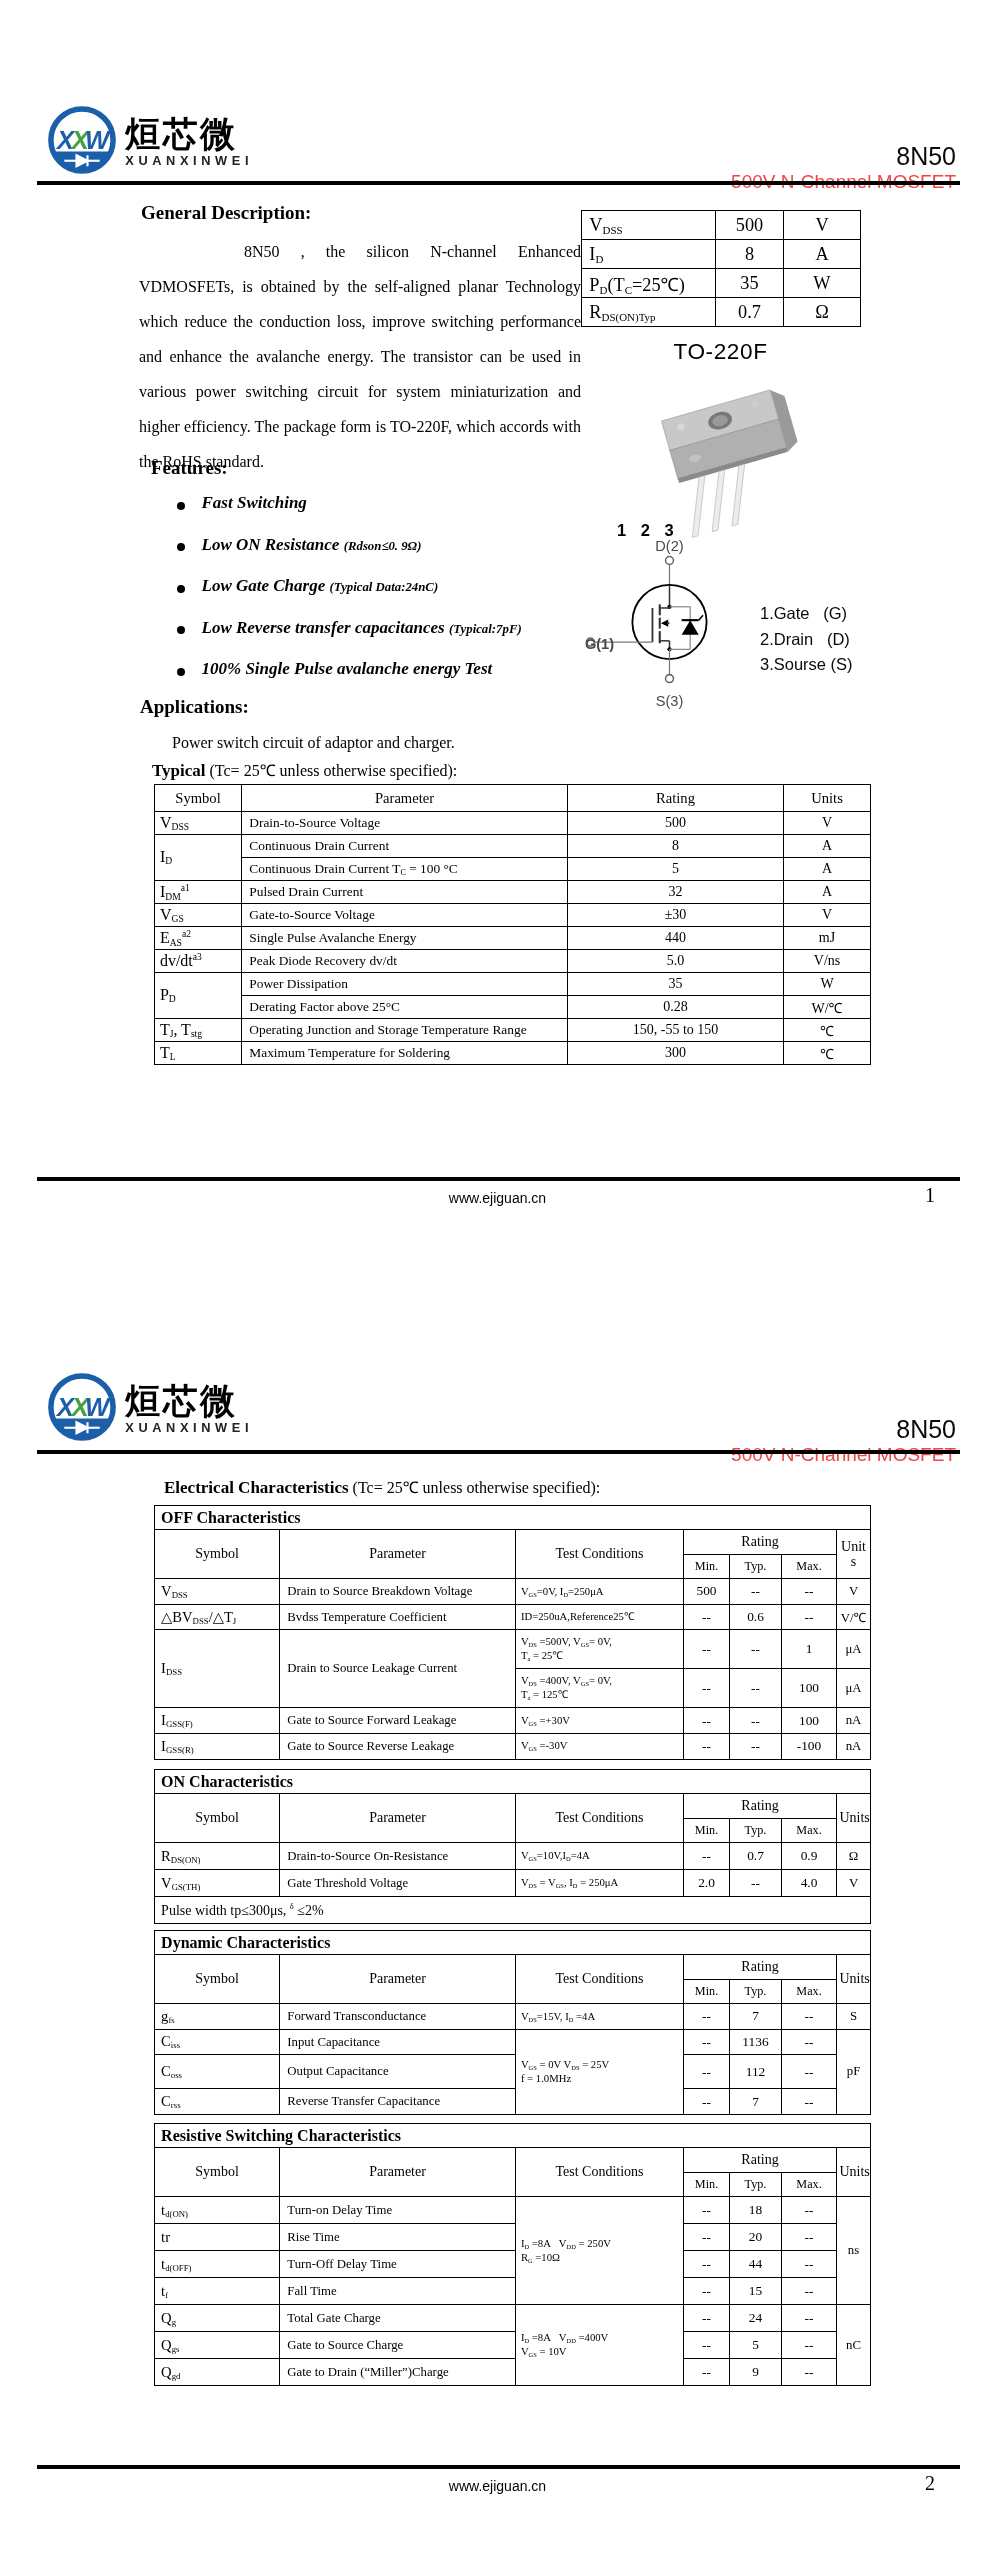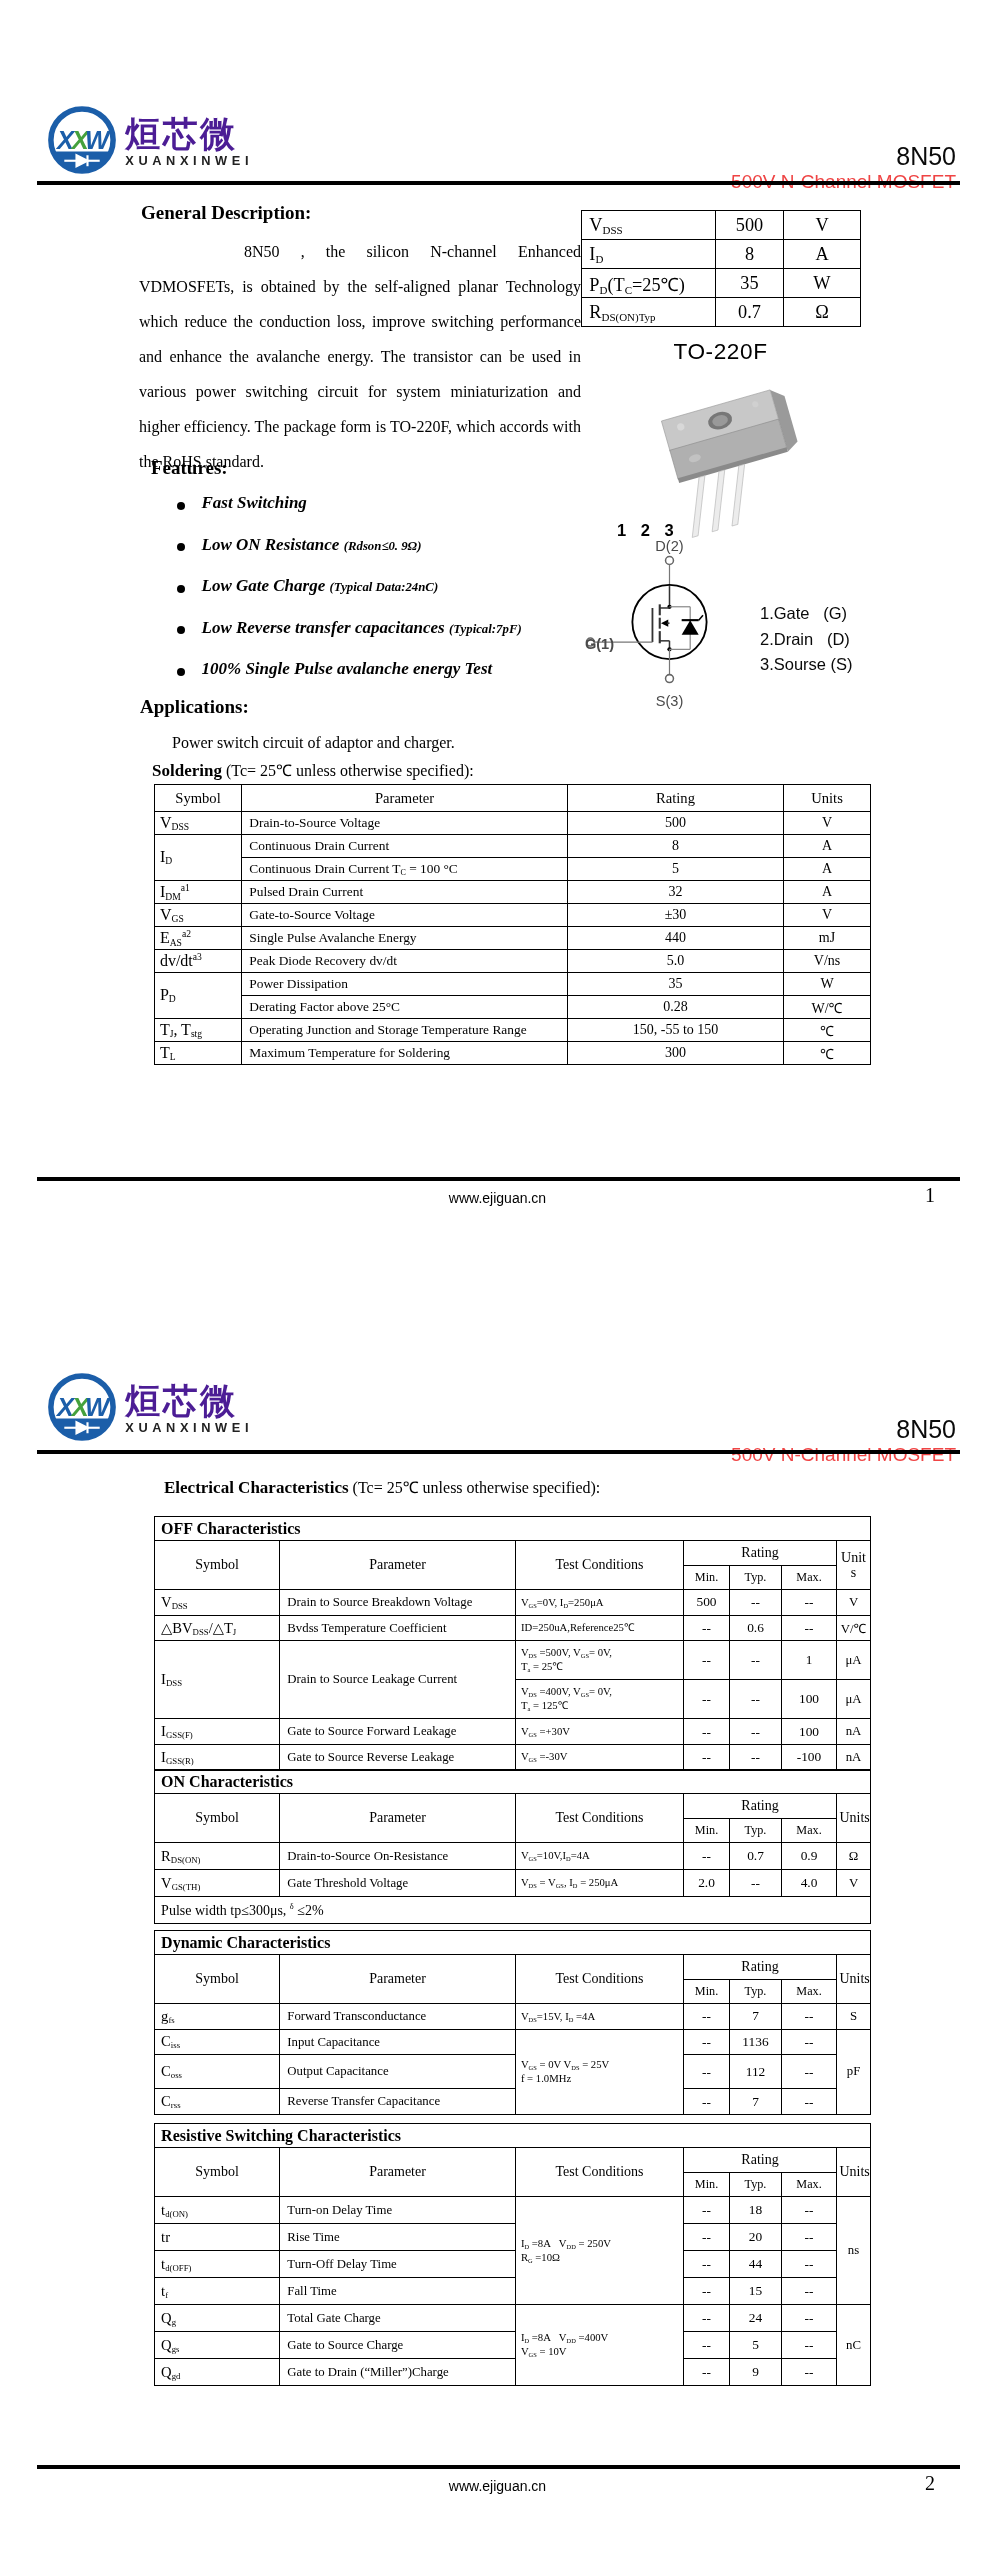--- a/index.html
+++ b/index.html
@@ -7,21 +7,21 @@
           font-family:"Liberation Serif",serif;overflow:hidden;}
   .page{position:absolute;left:0;width:995px;height:1288px;overflow:hidden;
         --hdr-top:104px;--part-top:122px;--rule-top:181px;}
   #p1{top:0;}
   #p2{top:1288px;--hdr-top:83px;--part-top:107px;--rule-top:162px;}
 
   
   .logo{position:absolute;left:46px;top:var(--hdr-top);display:flex;align-items:flex-start;gap:7.3px;}
   .logo-mark{display:block;}
   .logo-cjk{font-family:"Liberation Sans",sans-serif;font-weight:bold;font-size:35px;line-height:37px;
-            letter-spacing:2.4px;color:#4c1d95;margin-top:11px;}
+            letter-spacing:2.4px;color:#000000;margin-top:11px;}
   .logo-en{font-family:"Liberation Sans",sans-serif;font-size:12.8px;letter-spacing:4.6px;color:#222;
            font-weight:600;margin-top:1.2px;}
   .partblock{position:absolute;right:39px;top:var(--part-top);text-align:right;
              font-family:"Liberation Sans",sans-serif;margin-top:20px;}
   .part{font-size:25px;line-height:28px;color:#0a0a0a;}
   .family{font-size:19px;line-height:23px;color:#ef4444;}
   .rule{position:absolute;left:37px;width:923px;height:3.7px;background:#000;top:var(--rule-top);}
 
   
   .ftr-rule{position:absolute;left:37px;width:923px;height:3.7px;background:#000;top:1177px;}
@@ -92,21 +92,21 @@
   .char .sym{font-size:14.6px;text-align:left;padding-left:6.1px;}
   .char .par{font-size:12.8px;text-align:left;padding-left:7.3px;}
   .char .cnd{font-size:10.7px;text-align:left;padding-left:4.9px;line-height:1.3;}
   .char .val{font-size:13.4px;text-align:center;}
   .char .unt{font-size:12.8px;text-align:center;}
   .char tr.tall{height:39px;}
   .char tr.mid{height:34px;}
   .char tr.rrow{height:27px;}
   .char tr.note td{font-size:14px;text-align:left;padding-left:6.1px;height:25.6px;}
   .units-stack span{display:block;text-align:center;line-height:1.1;}
-  #off{top:228px;} #on{top:481px;} #dyn{top:642px;} #res{top:835px;}
+  #off{top:217px;} #on{top:481px;} #dyn{top:642px;} #res{top:835px;}
   .ec-title{position:absolute;left:164px;top:188px;font-size:16px;}
   .ec-title .bld{font-weight:bold;font-size:17px;}
 
   sub{font-size:0.6em;vertical-align:-0.25em;}
   sup{font-size:0.6em;vertical-align:super;}
   .mono{font-family:"Liberation Sans",sans-serif;font-weight:bold;font-style:italic;}
 </style>
 </head>
 <body>
 
@@ -168,21 +168,21 @@
           <span class="dot"></span>
           <span class="fmain">100% Single Pulse avalanche energy Test</span>
           <span class="fnote"></span>
         </li>
     </ul>
 
     <div class="h-title app-title">Applications:</div>
     <div class="app-text">Power switch circuit of adaptor and charger.</div>
 
     <div class="abs-title">
-      <span class="bld">Soldering</span>
+      <span class="bld">Typical</span>
       <span>(Tc= 25℃  unless otherwise specified):</span>
     </div>
 
     <table class="quick">
       <colgroup>
           <col style="width:134px">
           <col style="width:68px">
           <col style="width:77px">
         </colgroup>
       <tbody>

